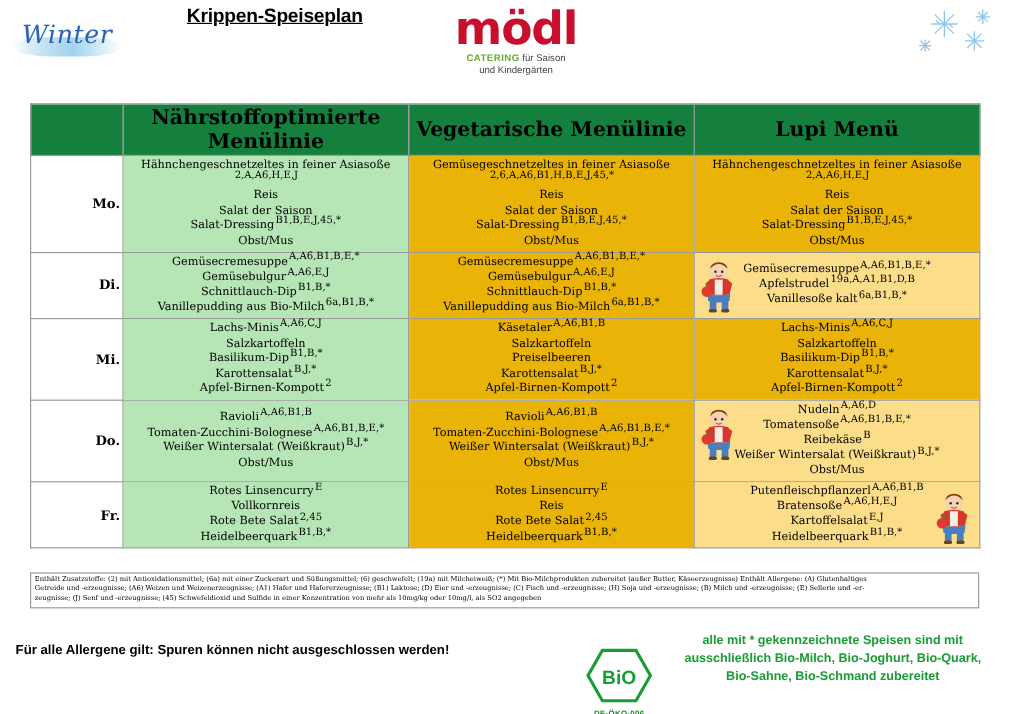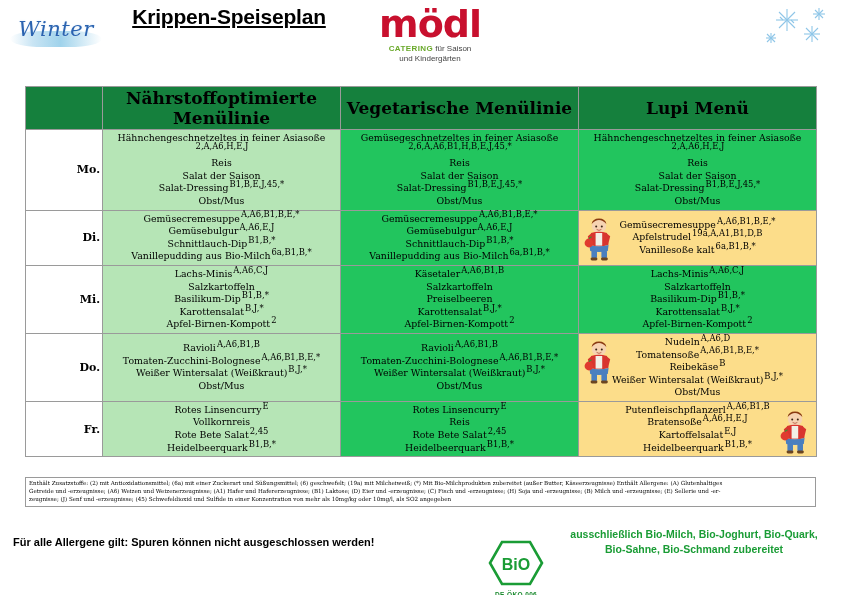--- a/index.html
+++ b/index.html
@@ -33,21 +33,21 @@
     background:linear-gradient(90deg,rgba(255,255,255,0) 0%,#bfe0f2 25%,#8fcbe8 55%,rgba(255,255,255,0) 100%);
     border-radius:50%/70%;
     z-index:1;opacity:.85;
   }
 
   .title-block{
     position:absolute;left:104px;top:4px;width:250px;text-align:center;
   }
   .main-title{
     font-family:"Liberation Sans", sans-serif;
-    font-weight:bold;font-size:21px;
+    font-weight:bold;font-size:16px;
     text-decoration:underline;
     letter-spacing:-0.2px;
     line-height:1.2;
   }
   .week-line{
     font-family:"Liberation Sans", sans-serif;
     font-weight:bold;font-size:11.5px;
     margin-top:14px;
   }
   .week-line .kwnum{font-size:8.5px;}
@@ -91,21 +91,21 @@
   }
   .cell{
     text-align:center;
     font-family:"DejaVu Serif", serif;
     font-size:9.4px;
     line-height:12.6px;
     position:relative;
   }
   .cell.green{background:#b6e5b6;}
   .cell.orange{background:#fcdd8a;}
-  .cell.plain{background:#22c55e;margin-top:35px;}
+  .cell.plain{background:#eab308;margin-top:35px;}
   .dish{display:block;white-space:nowrap;}
   .al{font-size:8.4px;vertical-align:super;line-height:0;margin-left:1px;}
 
   
   .kid{position:absolute;width:34px;height:44px;pointer-events:none;}
   .kid.left{left:3px;top:6px;}
   .kid.right{right:4px;bottom:2px;}
 
   
   .footnote-box{
@@ -396,17 +396,18 @@
 
   <div class="bio-logo">
     <svg class="bio-hex" viewBox="0 0 56 46">
       <polygon points="14,2 42,2 54,23 42,44 14,44 2,23" fill="none" stroke="#1a9c35" stroke-width="2.6"></polygon>
       <text x="28" y="30" text-anchor="middle" font-family="Liberation Sans, sans-serif" font-size="16" font-weight="bold" fill="#1a9c35">BiO</text>
     </svg>
     <div class="bio-code">DE-ÖKO-006</div>
   </div>
 
   <div class="bio-text">
+    <div>alle mit * gekennzeichnete Speisen sind mit</div>
     <div>ausschließlich Bio-Milch, Bio-Joghurt, Bio-Quark,</div>
     <div>Bio-Sahne, Bio-Schmand zubereitet</div>
   </div>
 
 </div>
 
 </body></html>

